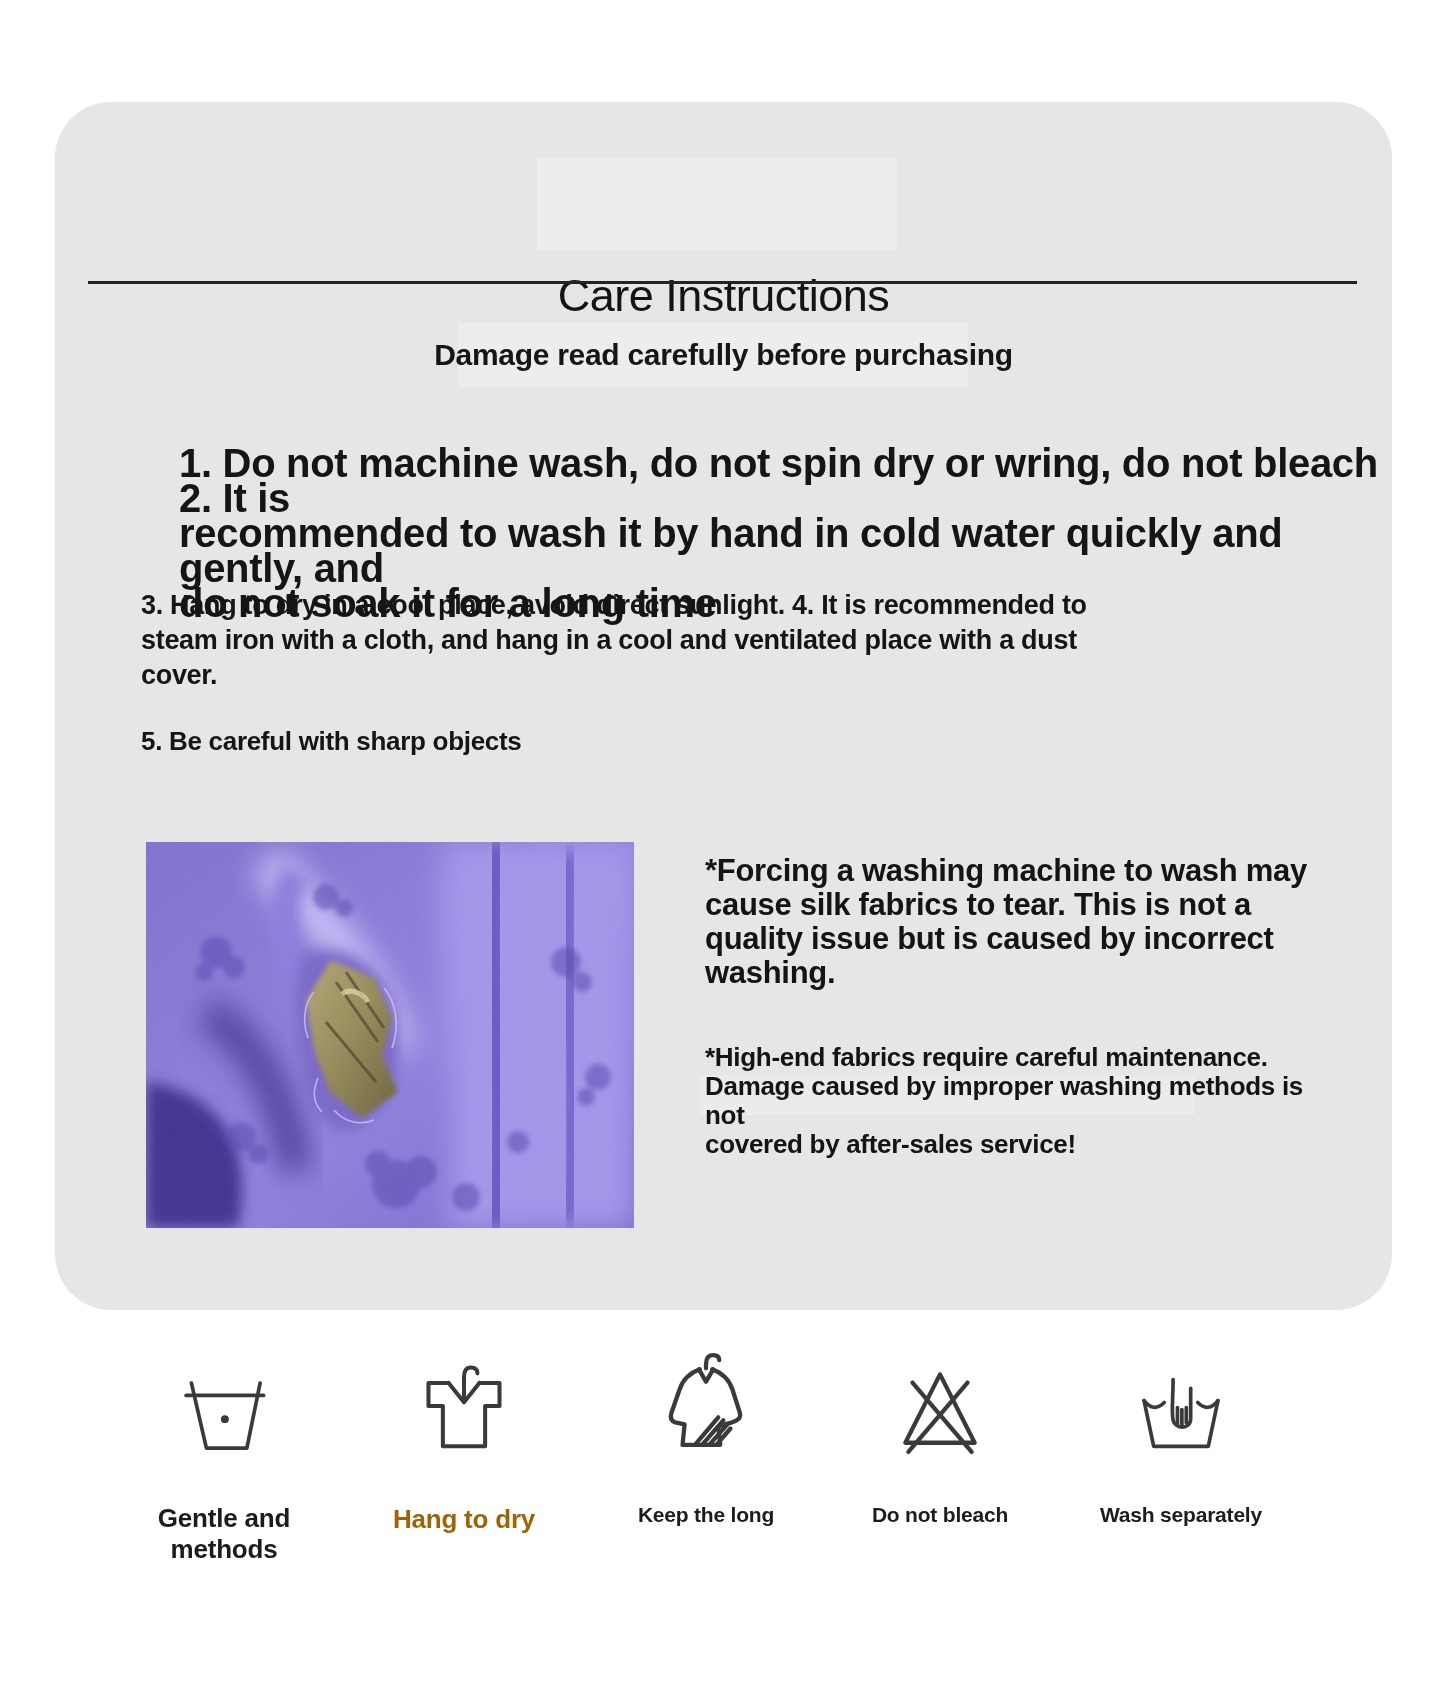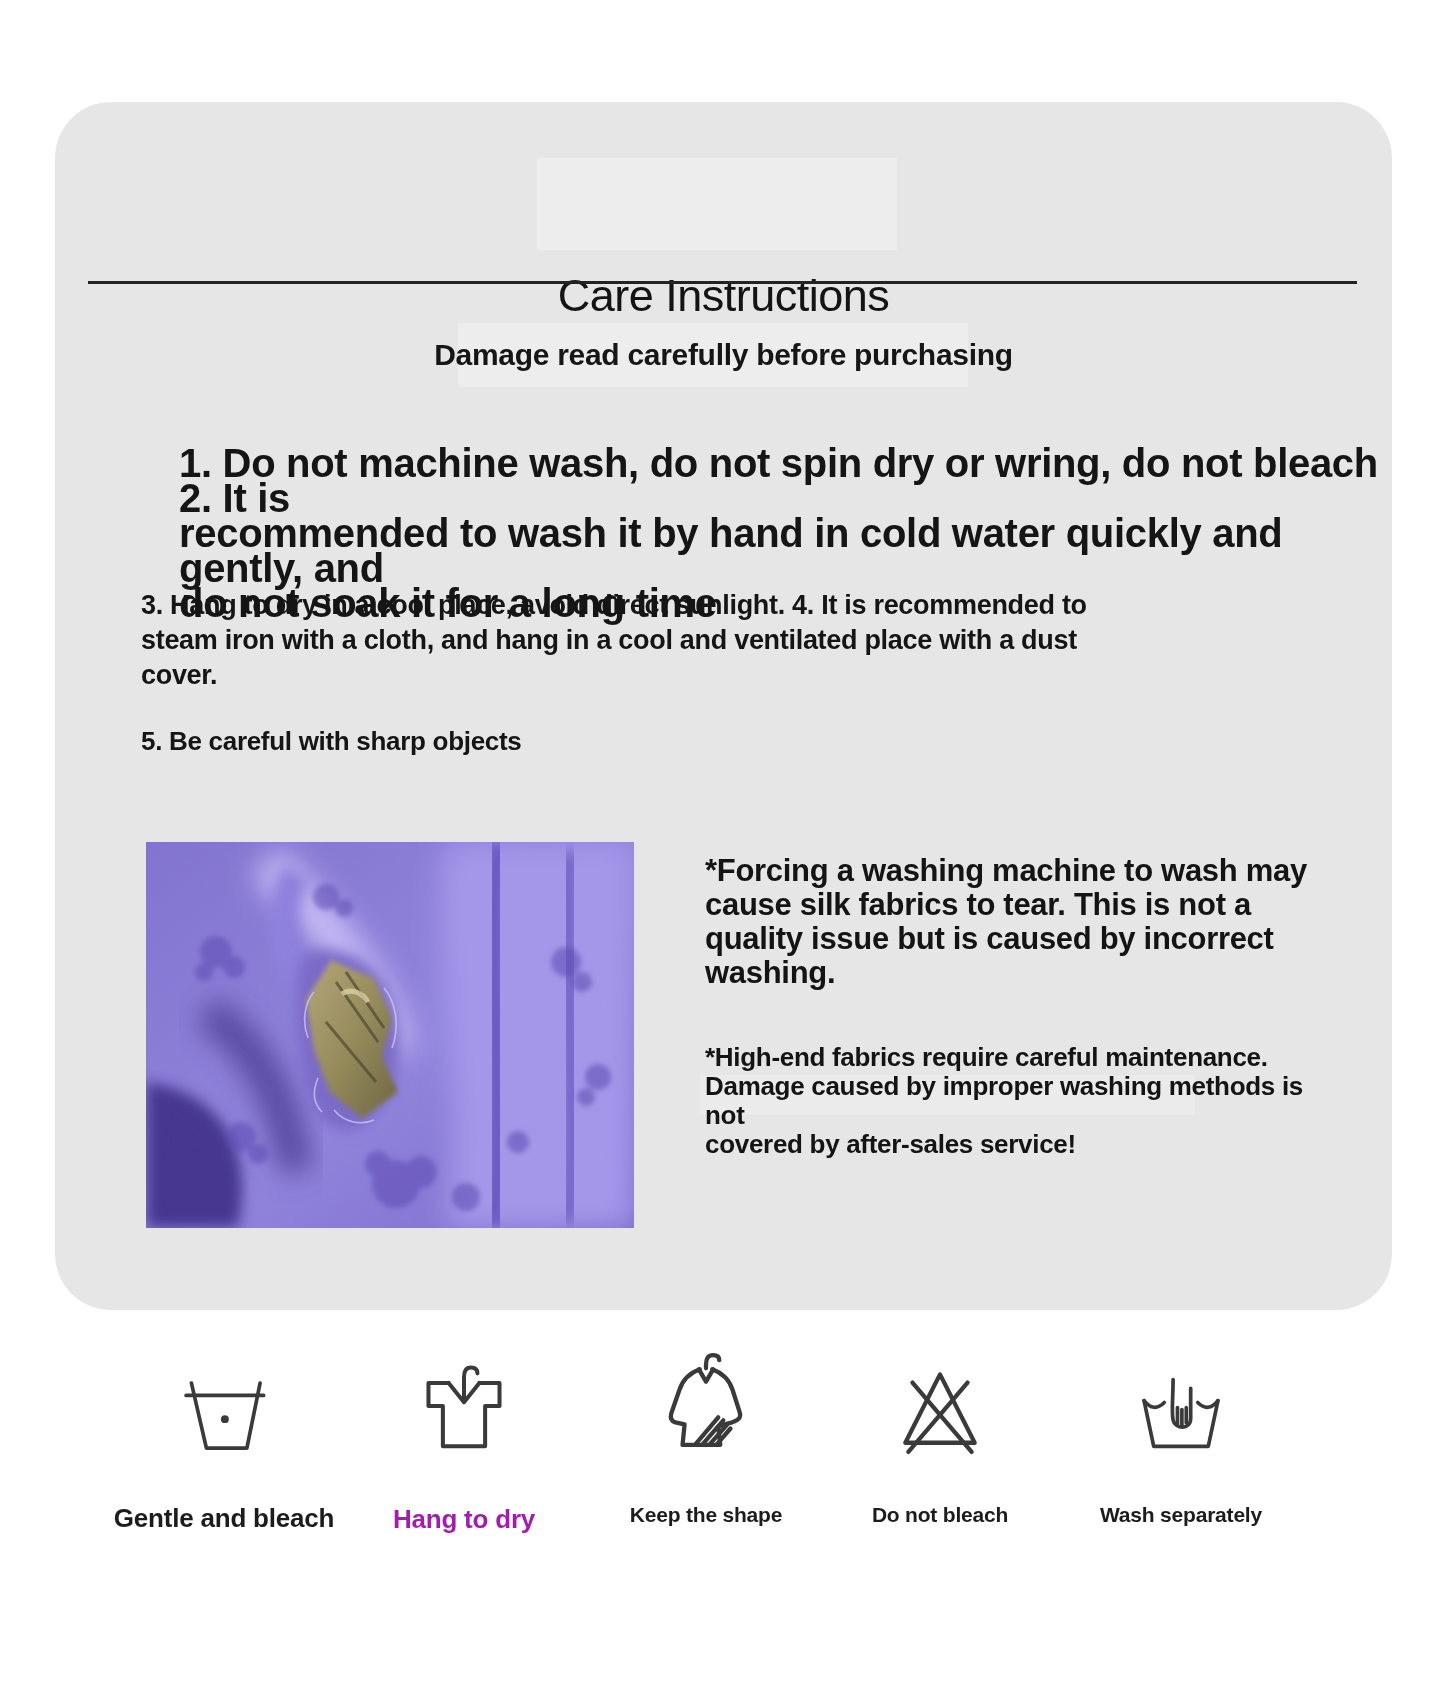--- a/index.html
+++ b/index.html
@@ -40,21 +40,21 @@
   }
   .fabric-photo svg{display:block;width:100%;height:100%;}
   .warning{position:absolute;white-space:pre-line;font-weight:700;letter-spacing:-0.3px;color:#141414;}
   .warning-primary{left:650px;top:752px;width:640px;font-size:31px;line-height:34px;}
   .warning-secondary{left:650px;top:941px;width:640px;font-size:26px;line-height:29px;}
   .symbol-col{position:absolute;top:1343px;width:240px;text-align:center;}
   .icon-box{height:114px;display:flex;align-items:flex-end;justify-content:center;}
   .icon-box svg{stroke:#3a3a3a;fill:none;stroke-width:4.2;stroke-linecap:round;stroke-linejoin:round;}
   .symbol-label{margin-top:46px;font-weight:700;font-size:21px;color:#1c1c1c;letter-spacing:-0.2px;}
   .label-lg{font-size:26px;}
-  .label-muted{color:#a21caf;margin-top:47px;}
+  .label-muted{color:#a16207;margin-top:47px;}
   .col-1{left:104px;} .col-2{left:344px;} .col-3{left:586px;} .col-4{left:820px;} .col-5{left:1061px;}
 </style>
 </head>
 <body>
 
 <div class="card">
 
   <div class="soft-highlight hl-title"></div>
   <div class="soft-highlight hl-subtitle"></div>
   <div class="soft-highlight hl-right"></div>
@@ -150,21 +150,21 @@
 </div>
 
 <div class="symbol-col col-1">
   <div class="icon-box">
     <svg width="98" height="88" viewBox="0 0 100 100">
       <path d="M13 16 L30 90 L76 90 L91 16"></path>
       <path d="M7 30 L95 30"></path>
       <circle cx="51" cy="57" r="4.5" fill="#3a3a3a" stroke="none"></circle>
     </svg>
   </div>
-  <div class="symbol-label label-lg">Gentle and bleach</div>
+  <div class="symbol-label label-lg">Gentle and methods</div>
 </div>
 
 <div class="symbol-col col-2">
   <div class="icon-box">
     <svg width="96" height="102" viewBox="0 0 100 100">
       <path d="M50 44 L50 20 Q50 10 57 10 Q64 10 64 16"></path>
       <path d="M34 26 L13 26 L13 50 L28 50 L28 92 L72 92 L72 50 L87 50 L87 26 L66 26"></path>
       <path d="M34 26 L50 46 L66 26"></path>
     </svg>
   </div>
@@ -176,21 +176,21 @@
     <svg width="102" height="110" viewBox="0 0 100 100">
       <path d="M50 17 L50 13 Q50 4 57 4 Q63 4 63 9"></path>
       <path d="M44 18 C33 22 27 29 24 38 L16 61 Q14 68 20 70 L29 72 L27 92 L64 92 L62 74 L72 71 Q86 68 83 60 L76 38 C73 29 67 22 56 18"></path>
       <path d="M43 18 L50 30 L57 18"></path>
       <path d="M40 91 L62 65"></path>
         <path d="M47 91 L67 68"></path>
         <path d="M54 91 L71 72"></path>
         <path d="M61 91 L74 76"></path>
     </svg>
   </div>
-  <div class="symbol-label">Keep the shape</div>
+  <div class="symbol-label">Keep the long</div>
 </div>
 
 <div class="symbol-col col-4">
   <div class="icon-box">
     <svg width="102" height="104" viewBox="0 0 100 100">
       <path d="M50 20 L84 87 L16 87 Z"></path>
       <path d="M23 28 L81 96"></path>
       <path d="M77 28 L19 96"></path>
     </svg>
   </div>

